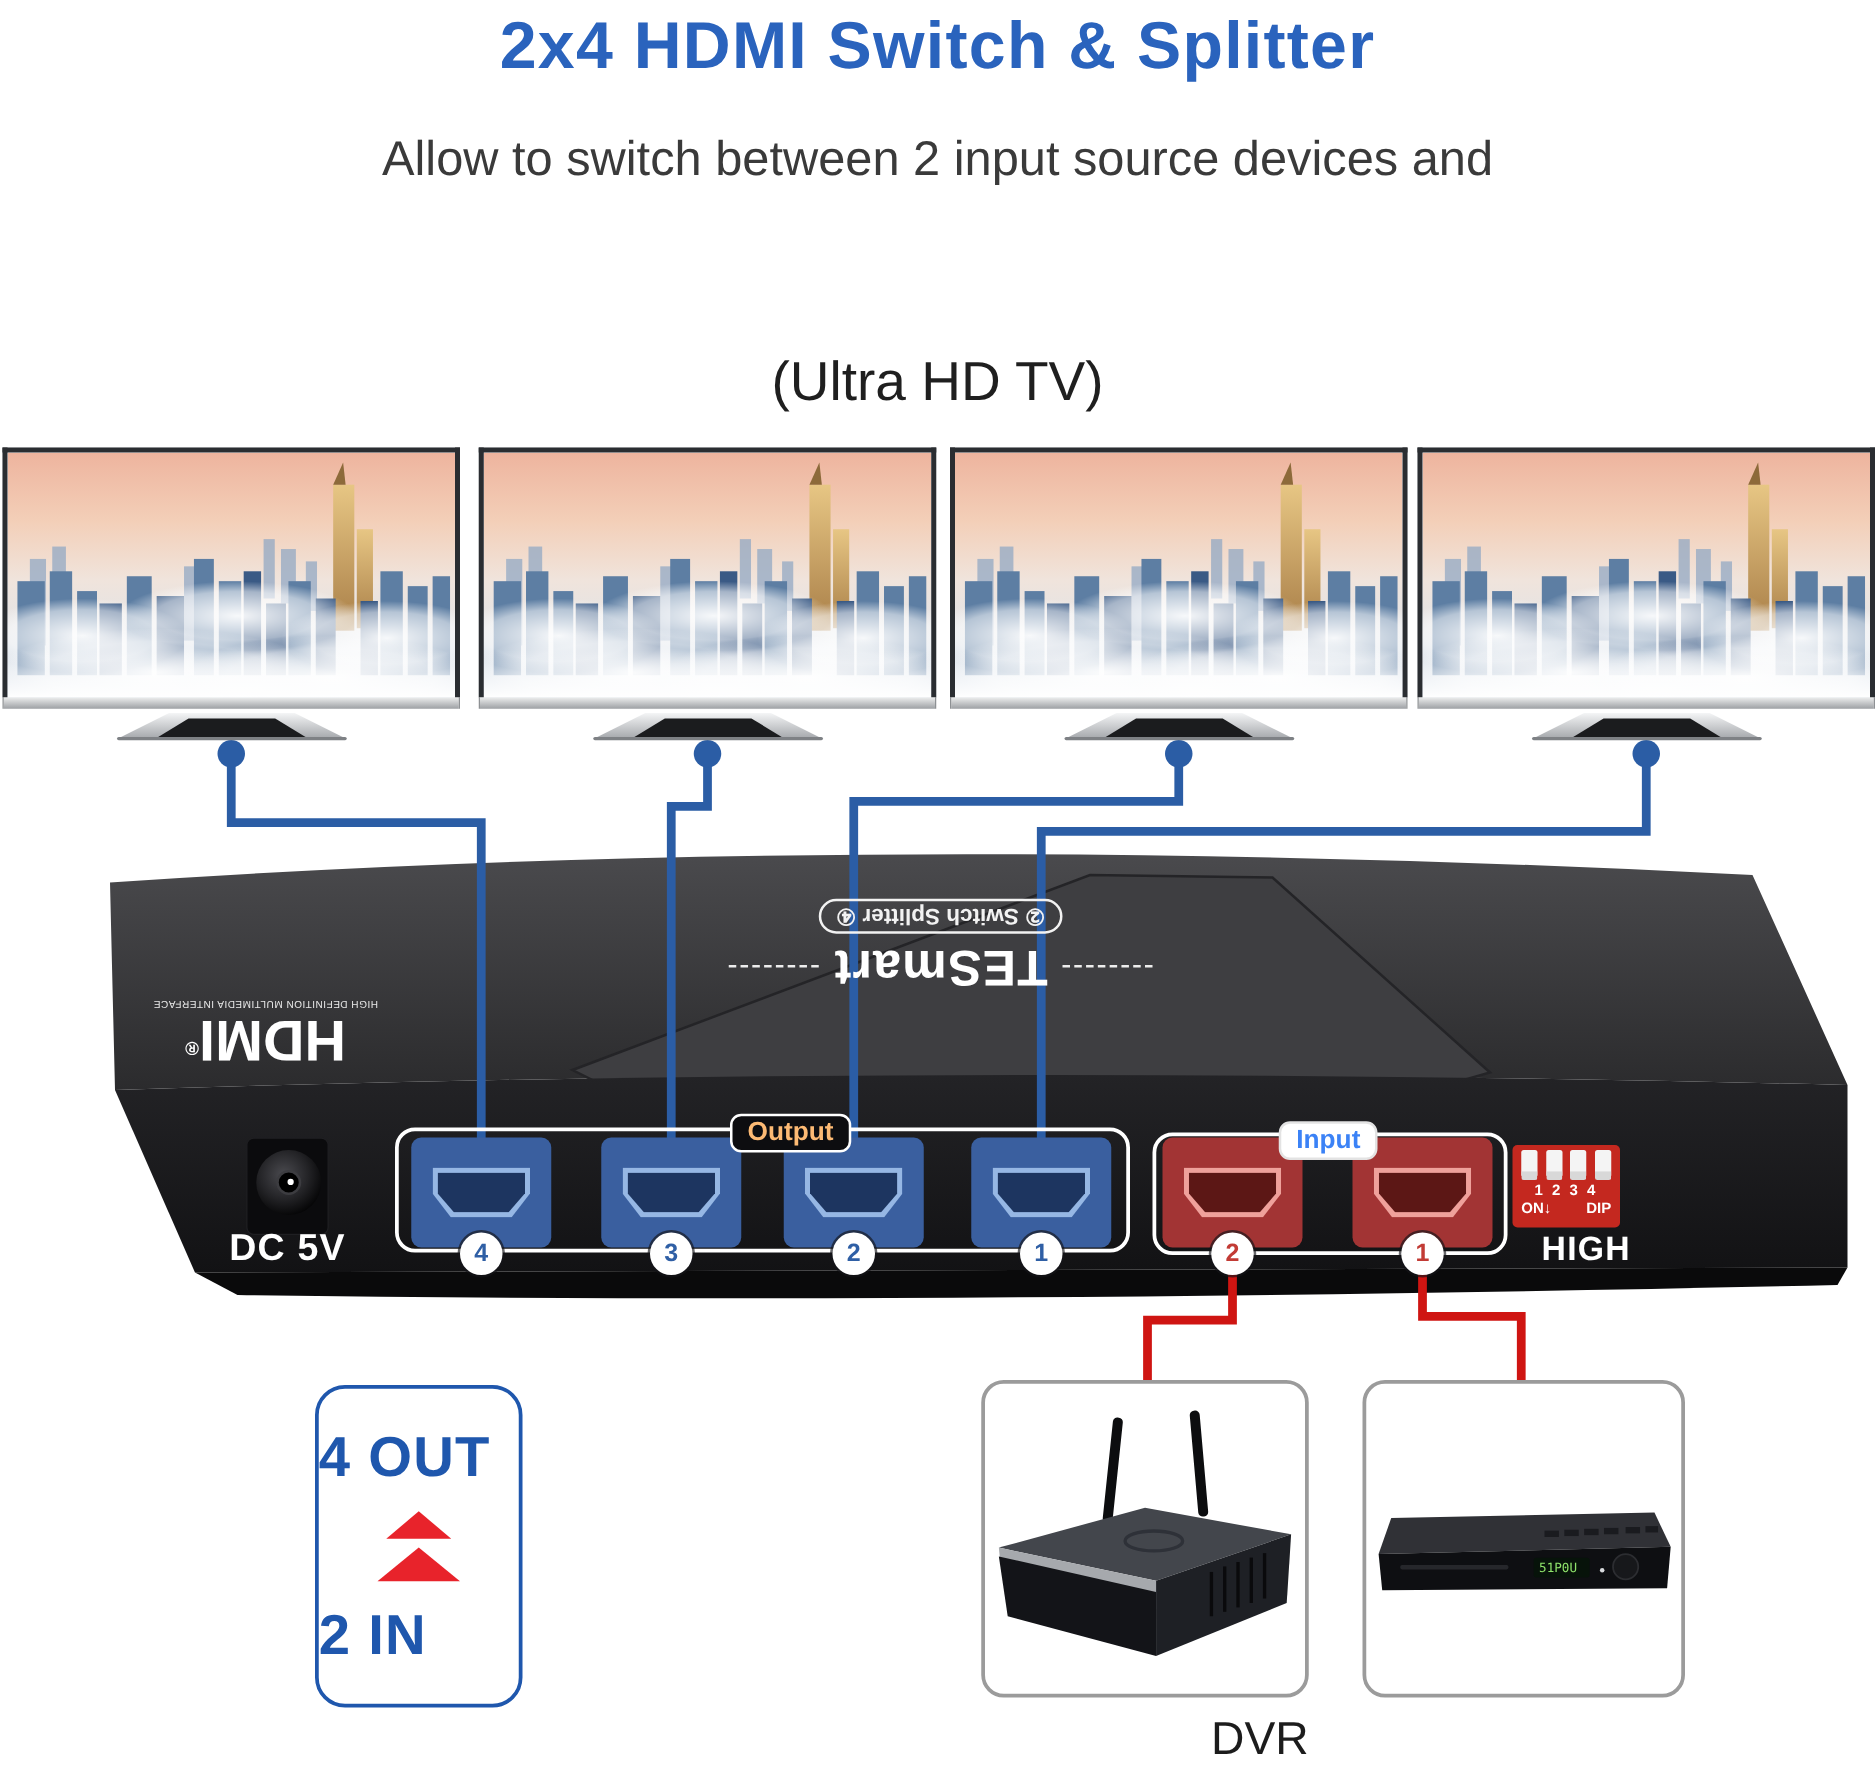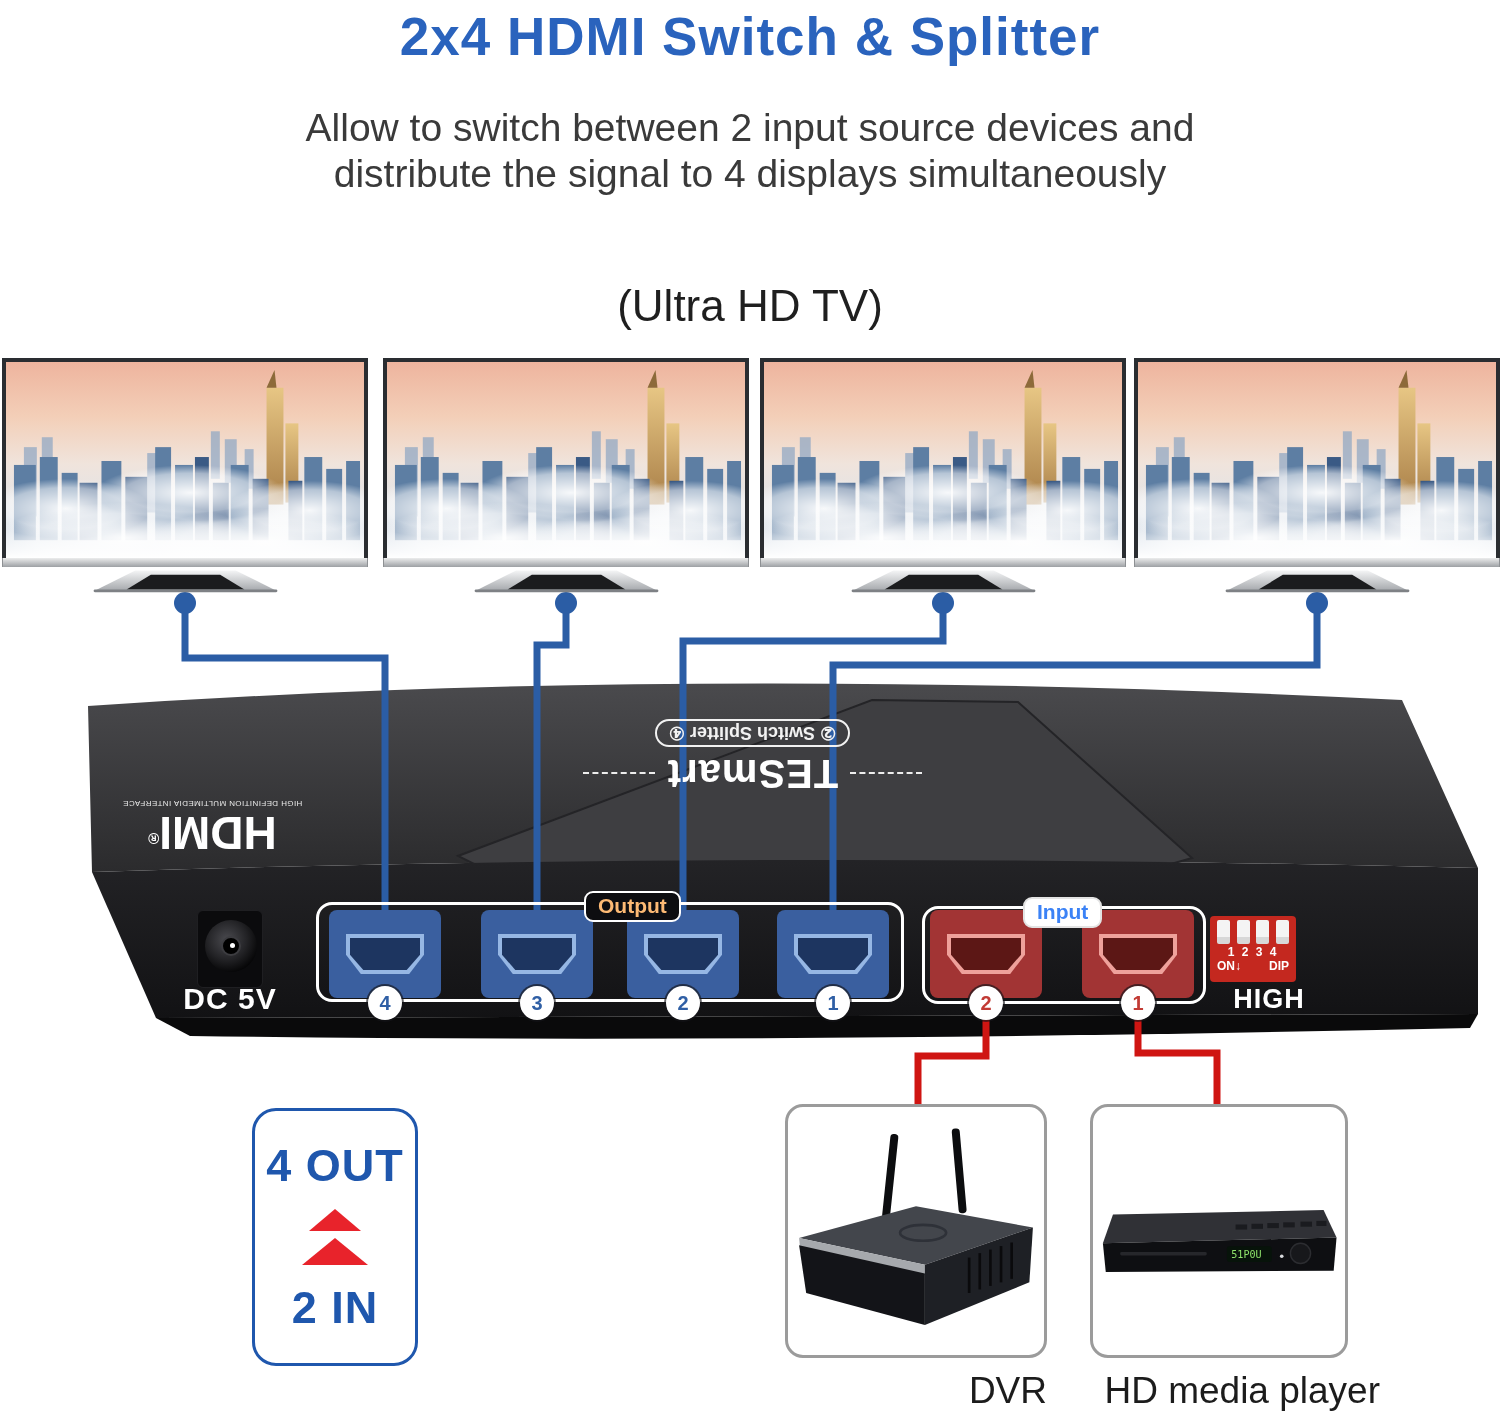--- a/index.html
+++ b/index.html
@@ -76,21 +76,21 @@
 
   .dip{left:1210px;top:916px;width:86px;height:66px;background:#c4281f;border-radius:4px;padding-top:4px;}
   .dip-toggles{display:flex;justify-content:space-evenly;}
   .toggle{width:13px;height:24px;background:#f4f4f4;border-radius:2px;border-bottom:7px solid #d8d8d8;}
   .dip-nums{margin-top:1px;text-align:center;font-size:12px;font-weight:bold;color:#ffffff;letter-spacing:2px;}
   .dip-row2{display:flex;justify-content:space-between;padding:0 7px;font-size:12px;font-weight:bold;color:#ffffff;}
   .edid{left:1226px;top:984px;width:86px;text-align:center;font-size:27px;font-weight:bold;color:#ffffff;letter-spacing:1px;}
 
   
   .io-badge{left:252px;top:1108px;width:166px;height:258px;border:3px solid #1f57ad;border-radius:24px;
-    background:#ffffff;display:flex;flex-direction:column;align-items:center;justify-content:space-evenly;padding:12px 0;}
+    background:#ffffff;display:flex;flex-direction:column;justify-content:space-evenly;padding:12px 0;}
   .io-big{font-size:45px;font-weight:bold;color:#1f57ad;letter-spacing:1px;}
   .tris{display:flex;flex-direction:column;align-items:center;gap:7px;}
   .tri{width:0;height:0;border-left:26px solid transparent;border-right:26px solid transparent;border-bottom:22px solid #e8232b;}
   .tri.big{border-left-width:33px;border-right-width:33px;border-bottom-width:27px;}
 
   
   .src-box{top:1104px;height:254px;border:3px solid #9b9b9b;border-radius:18px;background:#ffffff;
     display:flex;align-items:center;justify-content:center;text-align:right;}
   .src-label{top:1370px;text-align:right;font-size:37px;color:#1c1c1c;}
 
@@ -184,21 +184,20 @@
       <symbol id="tvstand" viewBox="0 0 240 30">
         <path d="M14 28 L62 4 L178 4 L226 28 Z" fill="url(#standg)"></path>
         <path d="M52 26 L80 9 L160 9 L188 26 Z" fill="#1b1c1e"></path>
         <rect x="14" y="26" width="212" height="3" rx="1.5" fill="#7e8185"></rect>
       </symbol>
     </defs>
   </svg>
 
   <div class="abs title">2x4 HDMI Switch &amp; Splitter</div>
   <div class="abs subtitle sub1">Allow to switch between 2 input source devices and</div>
-  <div class="abs subtitle sub2">distribute the signal to 4 displays simultaneously</div>
   <div class="abs uhd-caption">(Ultra HD TV)</div>
 
   <svg id="scene" class="abs" width="1500" height="1417" viewBox="0 0 1500 1417">
     <path d="M88 706 Q700 664 1402 700 L1478 868 Q760 850 92 872 Z" fill="url(#devTop)"></path>
     <path d="M872 700 L1018 702 L1192 858 L1150 870 L486 870 L458 856 Z" fill="#3e3e41" stroke="#242427" stroke-width="2"></path>
     <path d="M92 872 Q760 850 1478 868 L1478 1014 L156 1018 Z" fill="url(#devFront)"></path>
     <path d="M156 1018 L1478 1014 L1470 1028 Q760 1044 190 1036 Z" fill="#0a0a0b"></path>
 
     <g stroke="#2b5da5" stroke-width="7" fill="none">
       <path d="M185 610 L185 658 L385 658 L385 920"></path>
@@ -385,15 +384,14 @@
       </g>
       <path d="M4 82 L328 74 L324 120 L8 122 Z" fill="#0e0f12"></path>
       <rect x="28" y="94" width="120" height="5" rx="2" fill="#26272b"></rect>
       <rect x="176" y="86" width="62" height="22" rx="3" fill="#07130a"></rect>
       <text x="182" y="102" font-size="14" fill="#8fe36b">51P0U</text>
       <circle cx="278" cy="96" r="14" fill="#17181b" stroke="#2c2d31" stroke-width="2"></circle>
       <circle cx="252" cy="100" r="2.5" fill="#d8dadd"></circle>
     </svg>
   </div>
   <div class="abs src-label" style="left:785px;width:262px">DVR</div>
-  <div class="abs src-label" style="left:1058px;width:322px">HD media player</div>
 
 </div>
 
 </body></html>

